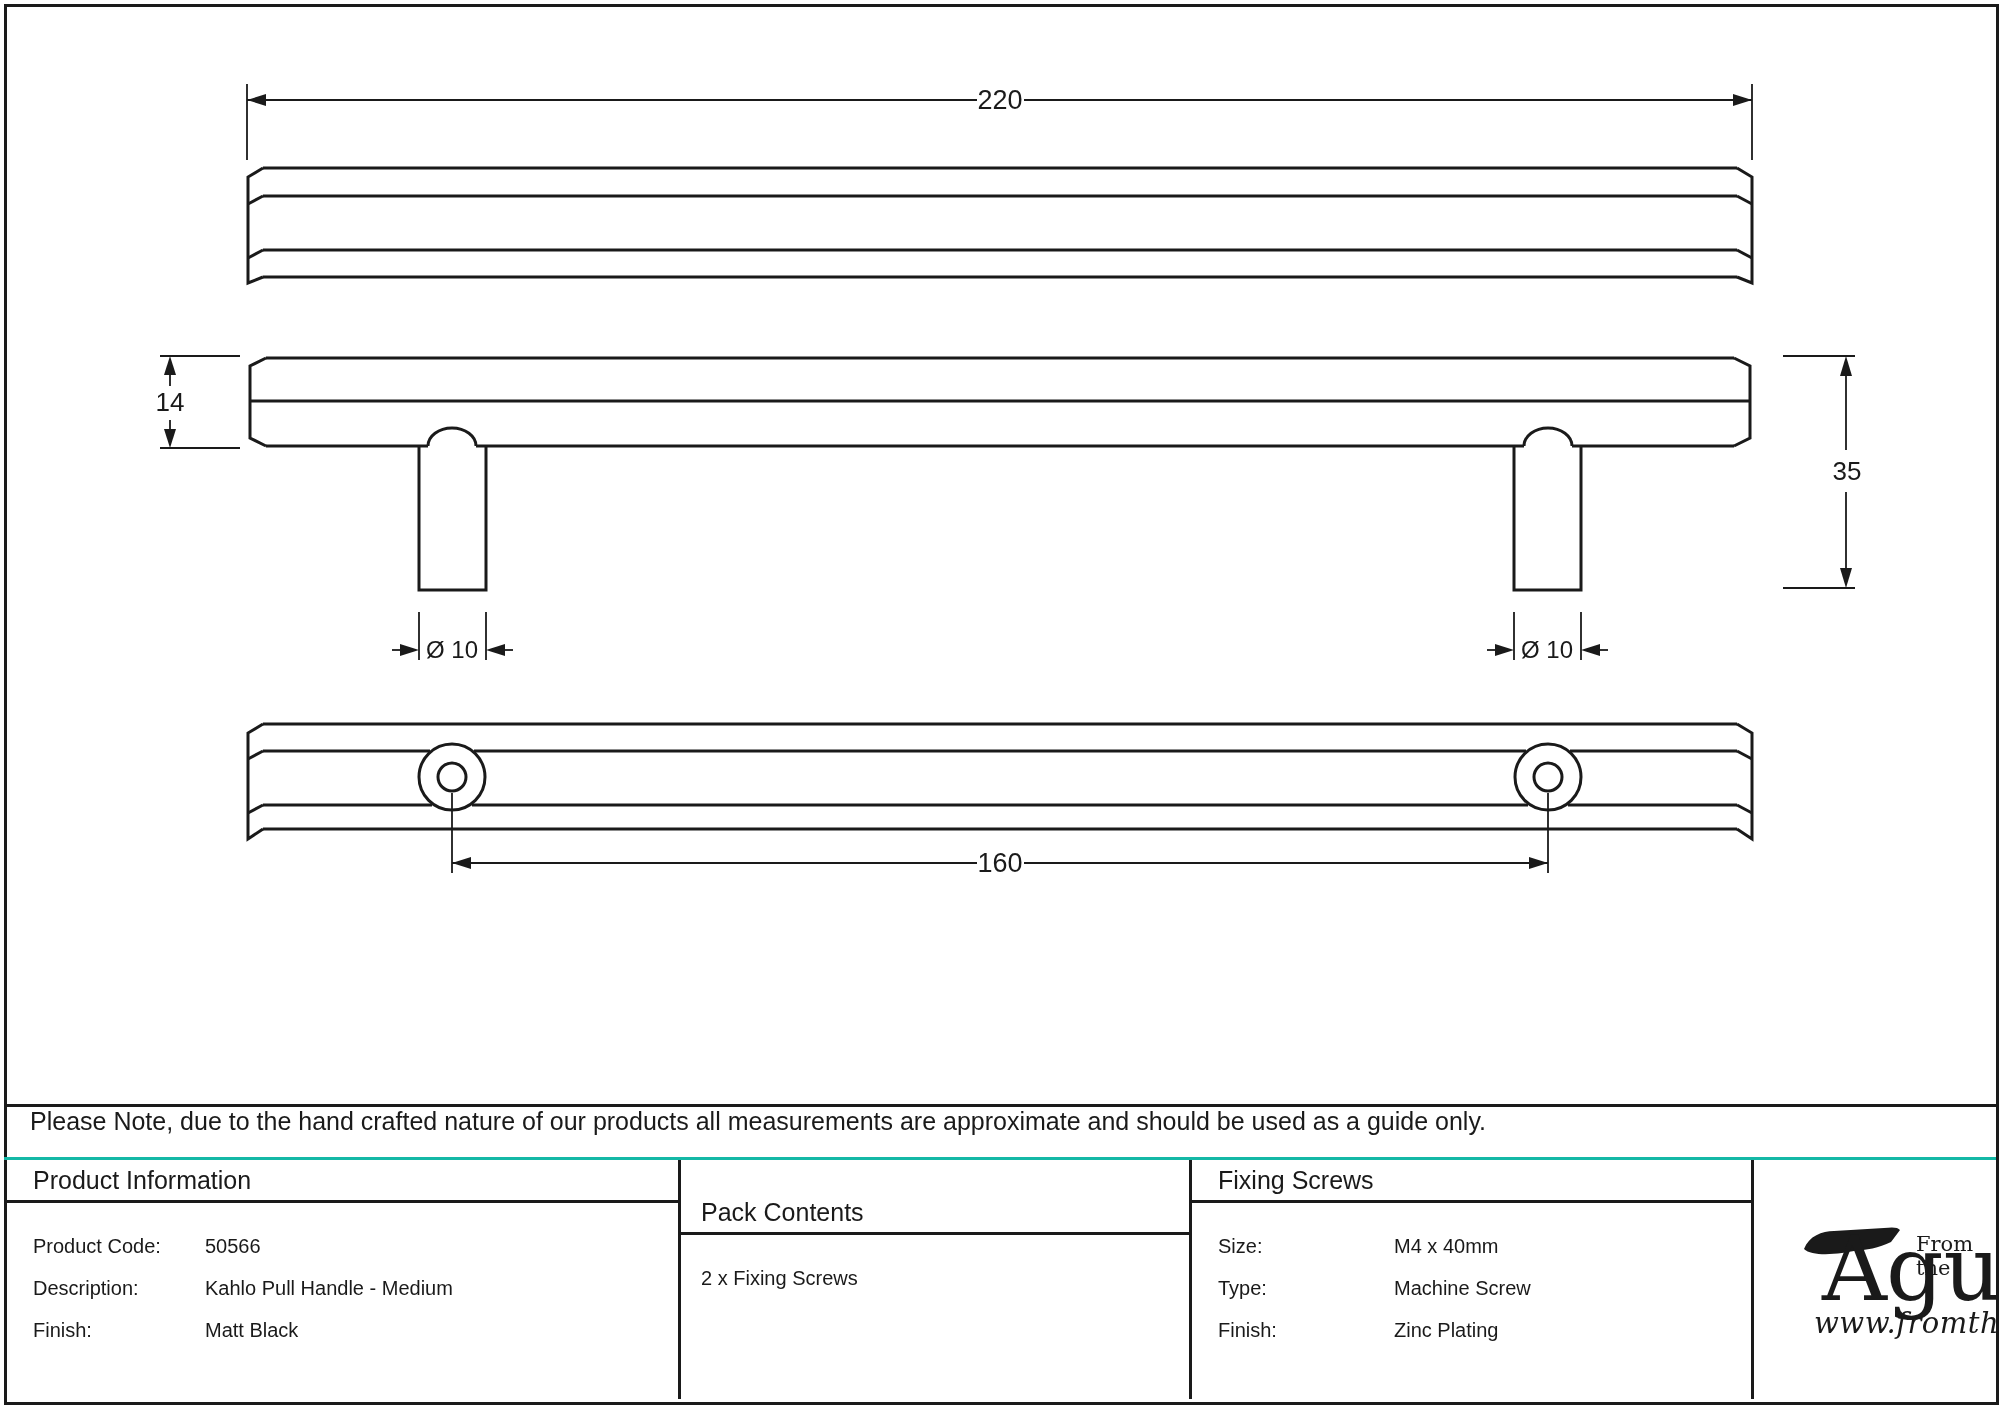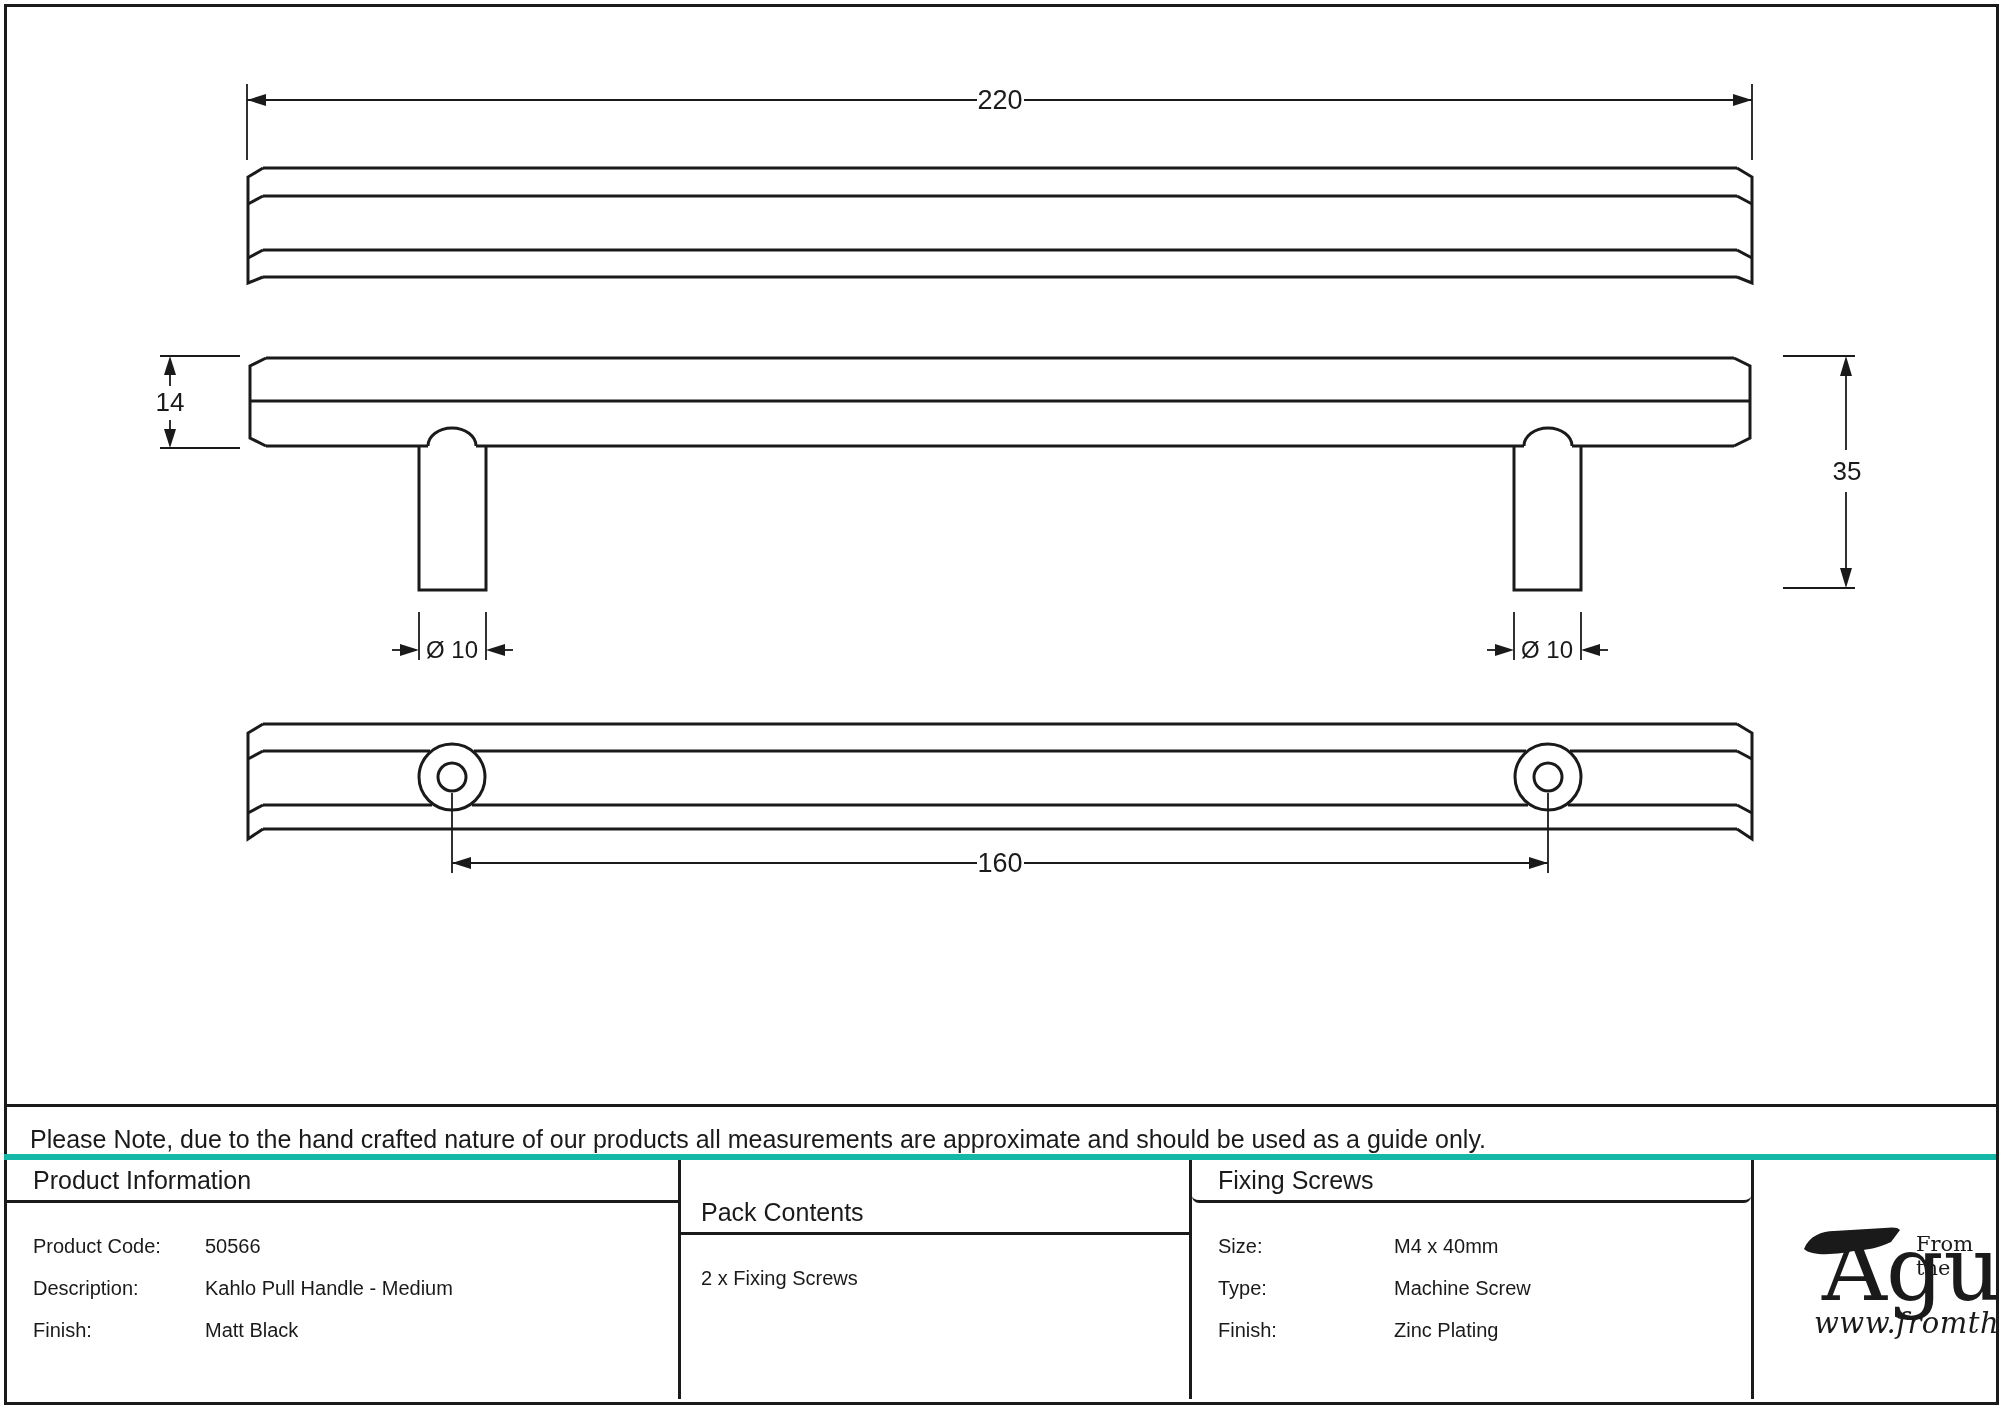--- a/index.html
+++ b/index.html
@@ -8,32 +8,32 @@
   svg.drawing{position:absolute;left:0;top:0;}
   svg.drawing path, svg.drawing line, svg.drawing circle{fill:none;stroke:#1a1a1a;}
   .outline{stroke-width:3px;}
   .thin{stroke-width:1.8px;}
   .arrow{fill:#1a1a1a;stroke:none;}
   text.dim{fill:#1a1a1a;font-family:"Liberation Sans","DejaVu Sans",sans-serif;text-anchor:middle;}
   .dim-lg{font-size:27px;}
   .dim-md{font-size:26px;}
   .dim-sm{font-size:24px;}
   .note-bar{position:absolute;left:4px;top:1104px;width:1992px;height:56px;box-sizing:border-box;
-    border-top:3px solid #1a1a1a;border-bottom:6px solid #14b8a6;display:flex;align-items:flex-end;
+    border-top:3px solid #1a1a1a;border-bottom:3px solid #14b8a6;display:flex;align-items:flex-start;
     padding-left:26px;font-size:25px;}
   .table-area{position:absolute;left:7px;top:1160px;width:1986px;height:239px;display:flex;}
   .tcol{box-sizing:border-box;height:100%;}
   .tcol.c1{width:674px;border-right:3px solid #1a1a1a;}
   .tcol.c2{width:511px;border-right:3px solid #1a1a1a;}
   .tcol.c3{width:562px;border-right:3px solid #1a1a1a;}
   .tcol.c4{flex:1;position:relative;}
   .thead{height:40px;border-bottom:3px solid #1a1a1a;display:flex;align-items:center;font-size:25px;}
   .c1 .thead{padding-left:26px;}
   .c2 .thead{padding-left:20px;margin-top:32px;}
-  .c3 .thead{padding-left:26px;border-radius:7px;}
+  .c3 .thead{padding-left:26px;}
   .tbody{padding-top:22px;font-size:20px;}
   .trow{height:42px;display:flex;align-items:center;}
   .c1 .trow{padding-left:26px;}
   .c2 .trow{padding-left:20px;}
   .c3 .trow{padding-left:26px;}
   .tlabel{width:172px;flex:none;}
   .c3 .tlabel{width:176px;}
   
   .logo-anvil-top{position:absolute;left:48px;top:66px;width:100px;height:36px;}
   .logo-A{position:absolute;left:68px;top:64px;font-family:"DejaVu Serif","Liberation Serif",serif;font-size:90px;line-height:1;}

